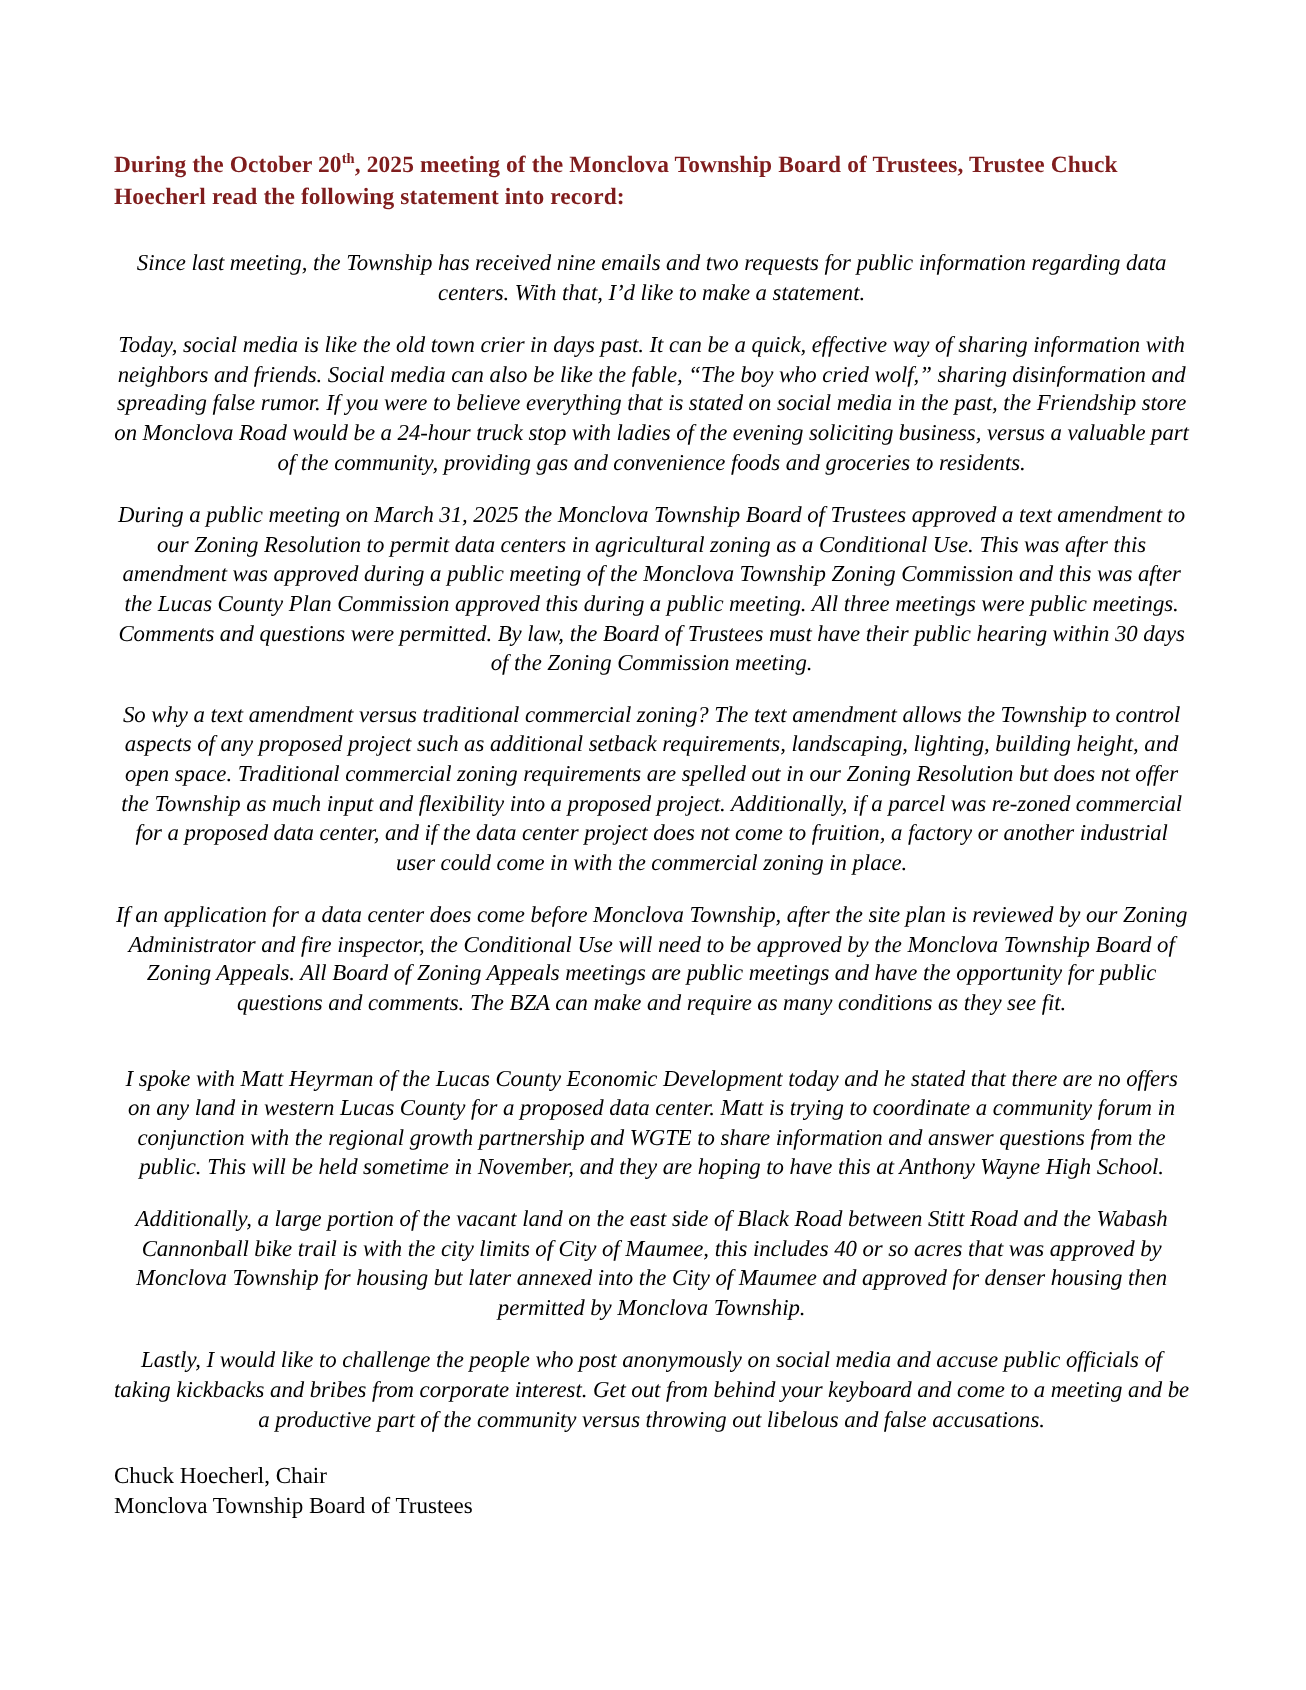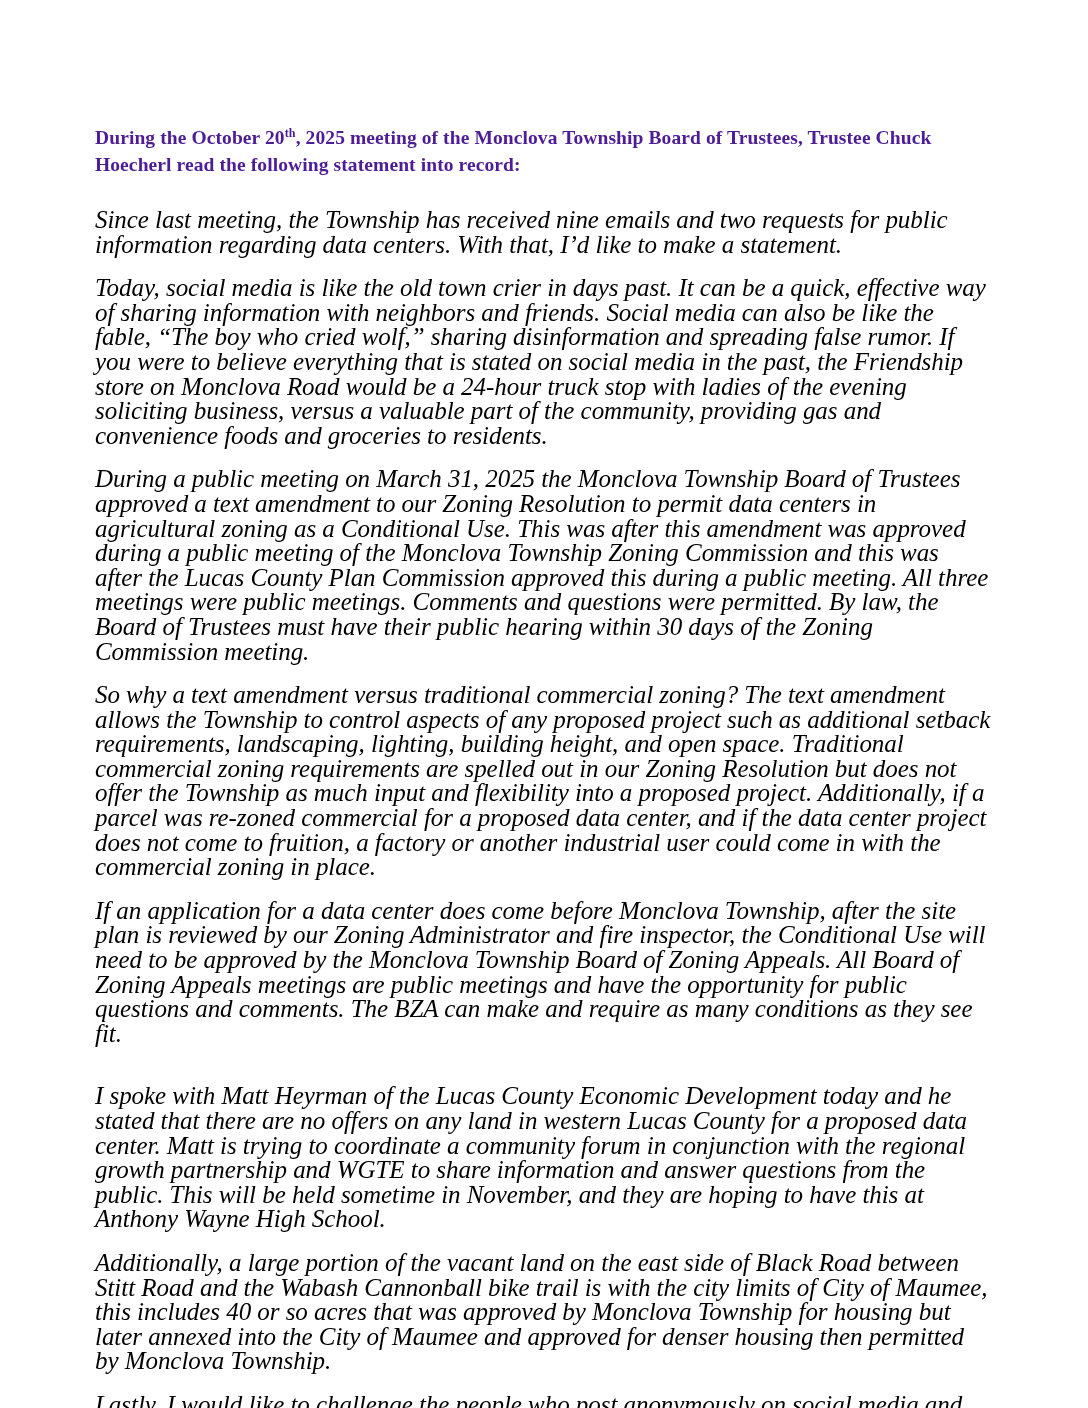--- a/index.html
+++ b/index.html
@@ -19,38 +19,38 @@
     position: absolute;
     left: 95px;
     top: 124px;
     width: 896px;
   }
   .doc-heading {
     font-family: "Liberation Serif", "DejaVu Serif", serif;
     font-weight: bold;
     font-size: 19.5px;
     line-height: 27px;
-    color: #4c1d95;
+    color: #7f1d1d;
     margin: 0 0 0 0;
     letter-spacing: 0.1px;
     text-align: left;
   }
   .doc-heading sup {
     font-size: 0.62em;
     vertical-align: super;
     line-height: 0;
   }
   .body-para {
     font-family: "Liberation Serif", "DejaVu Serif", serif;
     font-style: italic;
-    font-size: 25px;
+    font-size: 19px;
     line-height: 24.6px;
     color: #000000;
     margin: 0;
-    text-align: left;
+    text-align: center;
     letter-spacing: -0.05px;
   }
   .gap-after-heading { height: 30px; }
   .para-gap { height: 19px; }
   .sig-gap { height: 23px; }
   .sig-block {
     font-family: "Liberation Serif", "DejaVu Serif", serif;
     font-style: normal;
     font-size: 19.2px;
     line-height: 24.6px;
@@ -90,18 +90,18 @@
     <div class="para-gap"></div>
 
     <p class="body-para">Additionally, a large portion of the vacant land on the east side of Black Road between Stitt Road and the Wabash Cannonball bike trail is with the city limits of City of Maumee, this includes 40 or so acres that was approved by Monclova Township for housing but later annexed into the City of Maumee and approved for denser housing then permitted by Monclova Township.</p>
     <div class="para-gap"></div>
 
     <p class="body-para">Lastly, I would like to challenge the people who post anonymously on social media and accuse public officials of taking kickbacks and bribes from corporate interest. Get out from behind your keyboard and come to a meeting and be a productive part of the community versus throwing out libelous and false accusations.</p>
 
     <div class="sig-gap"></div>
 
     <div class="sig-block">
+      <span class="sig-line">Chuck Hoecherl, Chair</span>
       <span class="sig-line">Monclova Township Board of Trustees</span>
-      <span class="sig-line">Chuck Hoecherl, Chair</span>
     </div>
 
   </div>
 </div>
 
 </body></html>

